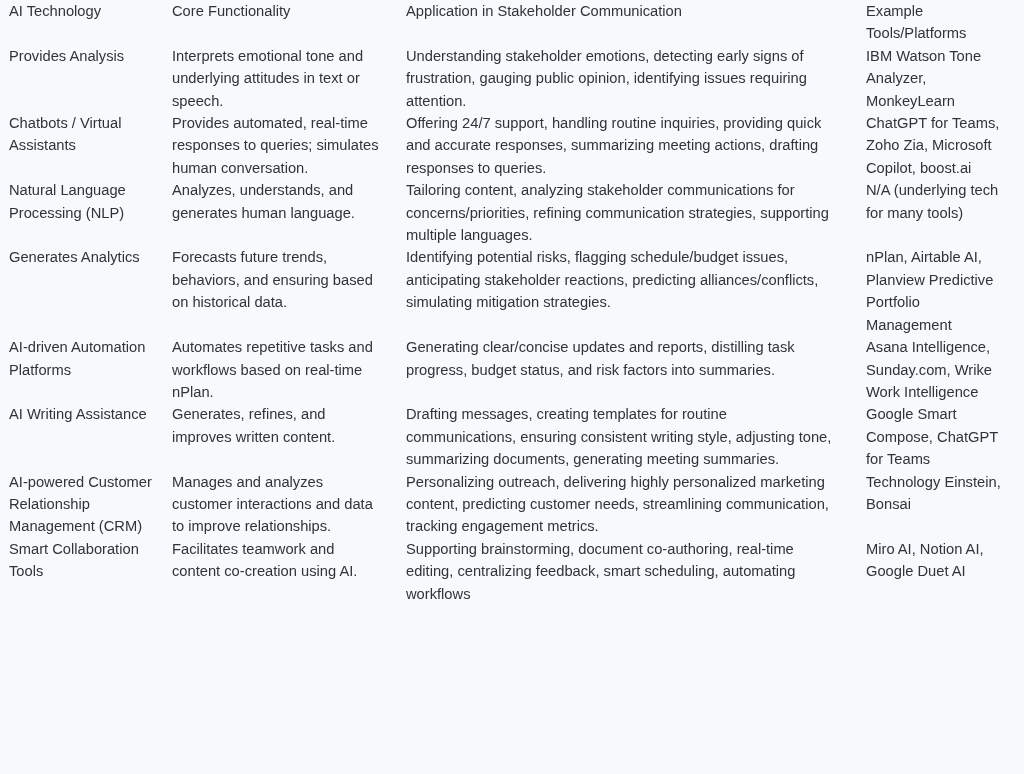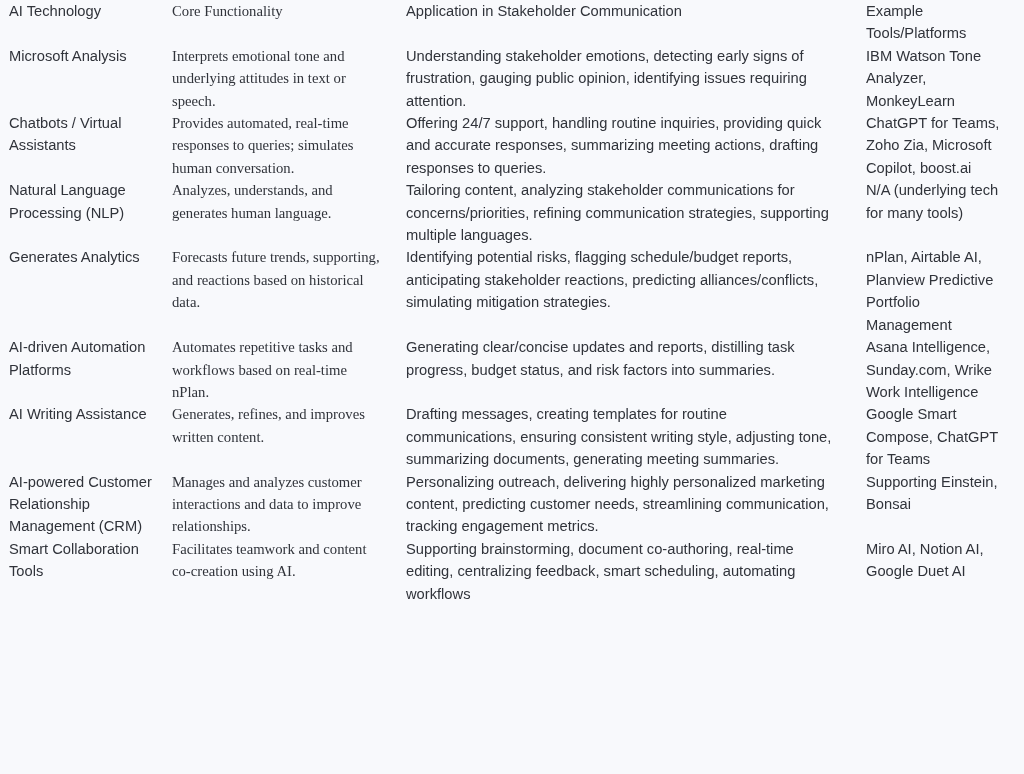--- a/index.html
+++ b/index.html
@@ -48,21 +48,21 @@
     padding-right: 16px;
   }
   thead th .cell-inner,
   tbody td .cell-inner {
     display: block;
   }
   thead th { padding-top: 8px; padding-bottom: 14px; }
   tbody td { padding-top: 8px; padding-bottom: 14px; }
 
   .col1 .cell-inner { padding-left: 9px; padding-right: 14px; }
-  .col2 .cell-inner { padding-left: 6px; padding-right: 18px; font-family: Liberation Serif, serif; }
+  .col2 .cell-inner { padding-left: 6px; padding-right: 18px; }
   .col3 .cell-inner { padding-left: 8px; padding-right: 24px; }
   .col4 .cell-inner { padding-left: 3px; }
 
   thead th { color: #30333a; }
   tbody td { color: #30333a; }
 </style>
 </head>
 <body>
 
 <div class="table-wrap">
@@ -85,21 +85,21 @@
           <span class="cell-inner">Application in Stakeholder Communication</span>
         </th>
         <th class="col4">
           <span class="cell-inner">Example Tools/Platforms</span>
         </th>
       </tr>
     </thead>
     <tbody>
       <tr>
         <td class="col1">
-            <span class="cell-inner">Microsoft Analysis</span>
+            <span class="cell-inner">Provides Analysis</span>
           </td>
         <td class="col2">
             <span class="cell-inner">Interprets emotional tone and underlying attitudes in text or speech.</span>
           </td>
         <td class="col3">
             <span class="cell-inner">Understanding stakeholder emotions, detecting early signs of frustration, gauging public opinion, identifying issues requiring attention.</span>
           </td>
         <td class="col4">
             <span class="cell-inner">IBM Watson Tone Analyzer, MonkeyLearn</span>
           </td>
@@ -130,24 +130,24 @@
           </td>
         <td class="col4">
             <span class="cell-inner">N/A (underlying tech for many tools)</span>
           </td>
       </tr>
       <tr>
         <td class="col1">
             <span class="cell-inner">Generates Analytics</span>
           </td>
         <td class="col2">
-            <span class="cell-inner">Forecasts future trends, supporting, and reactions based on historical data.</span>
-          </td>
-        <td class="col3">
-            <span class="cell-inner">Identifying potential risks, flagging schedule/budget reports, anticipating stakeholder reactions, predicting alliances/conflicts, simulating mitigation strategies.</span>
+            <span class="cell-inner">Forecasts future trends, behaviors, and ensuring based on historical data.</span>
+          </td>
+        <td class="col3">
+            <span class="cell-inner">Identifying potential risks, flagging schedule/budget issues, anticipating stakeholder reactions, predicting alliances/conflicts, simulating mitigation strategies.</span>
           </td>
         <td class="col4">
             <span class="cell-inner">nPlan, Airtable AI, Planview Predictive Portfolio Management</span>
           </td>
       </tr>
       <tr>
         <td class="col1">
             <span class="cell-inner">AI-driven Automation Platforms</span>
           </td>
         <td class="col2">
@@ -178,21 +178,21 @@
         <td class="col1">
             <span class="cell-inner">AI-powered Customer Relationship Management (CRM)</span>
           </td>
         <td class="col2">
             <span class="cell-inner">Manages and analyzes customer interactions and data to improve relationships.</span>
           </td>
         <td class="col3">
             <span class="cell-inner">Personalizing outreach, delivering highly personalized marketing content, predicting customer needs, streamlining communication, tracking engagement metrics.</span>
           </td>
         <td class="col4">
-            <span class="cell-inner">Supporting Einstein, Bonsai</span>
+            <span class="cell-inner">Technology Einstein, Bonsai</span>
           </td>
       </tr>
       <tr>
         <td class="col1">
             <span class="cell-inner">Smart Collaboration Tools</span>
           </td>
         <td class="col2">
             <span class="cell-inner">Facilitates teamwork and content co-creation using AI.</span>
           </td>
         <td class="col3">

